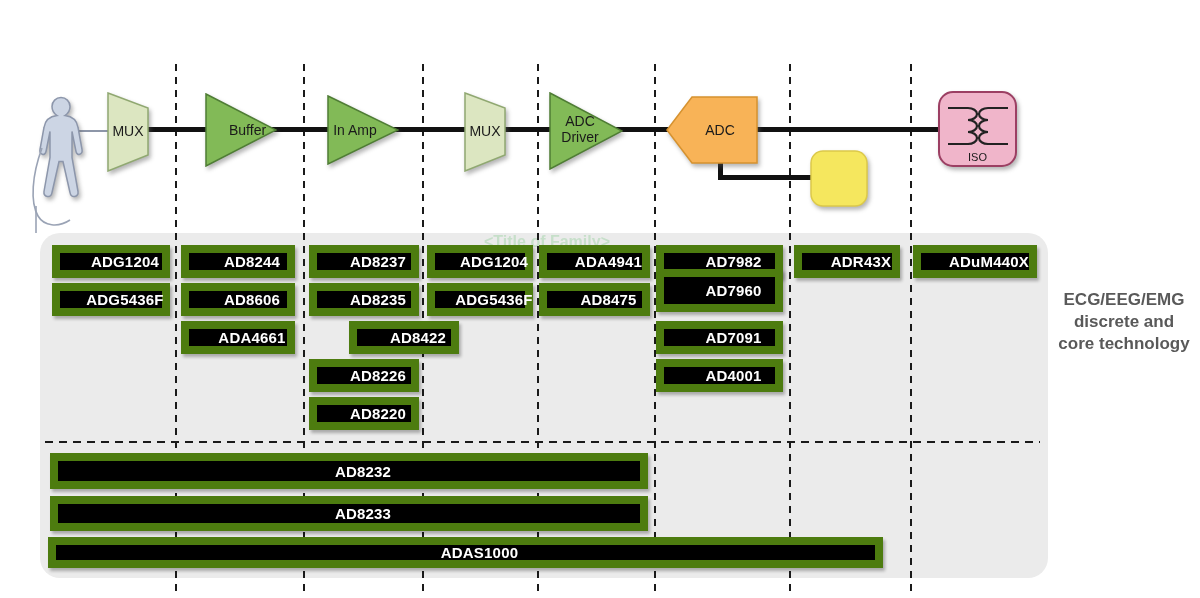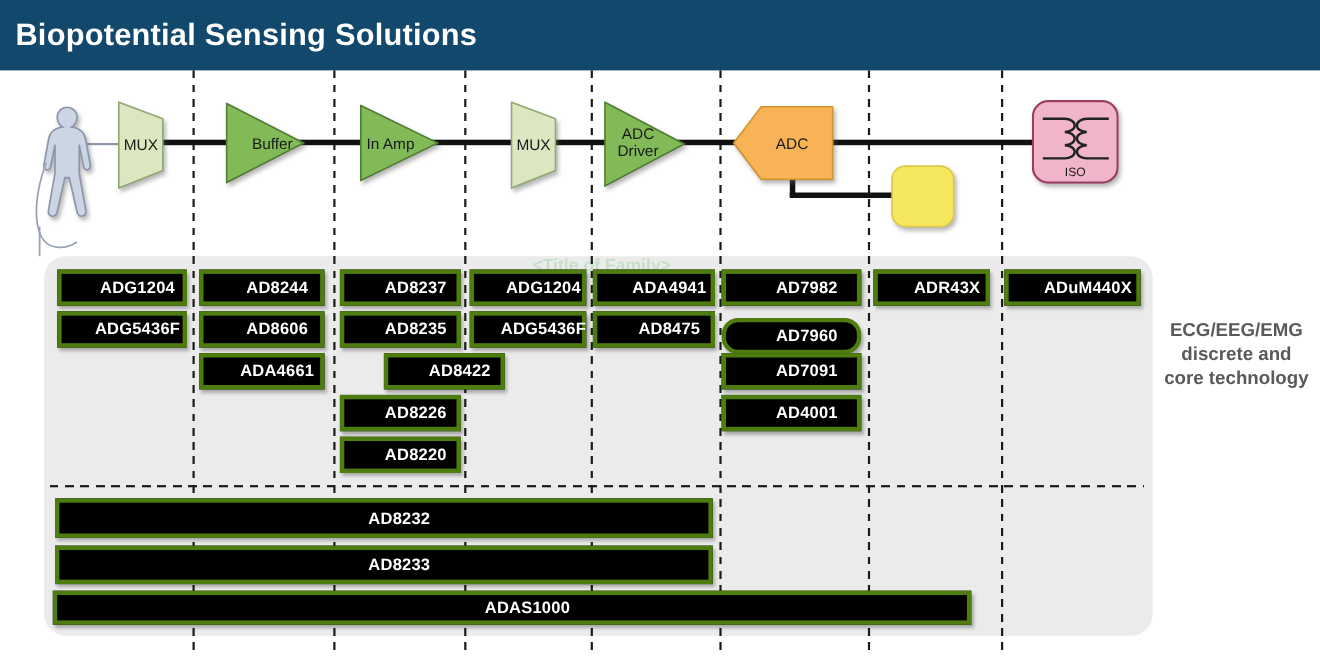--- a/index.html
+++ b/index.html
@@ -34,21 +34,21 @@
     background:repeating-linear-gradient(to bottom,#1a1a1a 0 7px,transparent 7px 13px);
   }
   
   .hsep {
     position:absolute; left:45px; top:441px; width:995px; height:2px; z-index:3;
     background:repeating-linear-gradient(to right,#1a1a1a 0 8px,transparent 8px 14px);
   }
   
   .chip {
     position:absolute; z-index:5; background:var(--chip-bg,#000);
-    color:var(--chip-text,#fff); border:4px solid #4d7c0f;
+    color:var(--chip-text,#fff); border:8px solid #4d7c0f;
     box-shadow:2px 3px 3px rgba(0,0,0,0.28);
     display:flex; align-items:center; justify-content:center;
     font-size:15px; font-weight:bold; letter-spacing:0.2px;padding-left:28px;
   }
   
   .wire { position:absolute; background:#111; z-index:4; }
   .lead { position:absolute; background:#8d96a8; z-index:4; }
   
   .shape-svg { position:absolute; z-index:6; filter:drop-shadow(2px 3px 2px rgba(90,90,90,0.45)); }
   .shape-label {
@@ -63,23 +63,20 @@
     color:var(--side-label,#595959); line-height:22px; white-space:pre-line;
   }
   .side-label.discrete { top:289px; }
   .side-label.integrated { top:487px; }
 </style>
 </head>
 <body>
 
 <div id="stage" style="--header-bg: #12486b; --amp-fill: #82ba57; --amp-stroke: #4f7d35; --mux-fill: #dce6c1; --mux-stroke: #90a871; --adc-fill: #f8b357; --adc-stroke: #d6922f; --aux-fill: #f5e75e; --aux-stroke: #dcc94a; --iso-fill: #f0b5ca; --iso-stroke: #9c3f63; --human-fill: #ccd5e4; --human-stroke: #8c96ab; --chip-bg: #000000; --chip-text: #ffffff; --panel-bg: #ebebeb; --side-label: #595959;">
 
-  <div class="header">
-    <h1>Biopotential Sensing Solutions</h1>
-  </div>
 
   <div class="panel"></div>
 
   <div class="watermark">&lt;Title of Family&gt;</div>
 
   <div>
       <div class="vsep" style="left: 175px;"></div>
       <div class="vsep" style="left: 303px;"></div>
       <div class="vsep" style="left: 422px;"></div>
       <div class="vsep" style="left: 537px;"></div>
@@ -159,21 +156,21 @@
       <div class="chip" style="left: 309px; top: 245px; width: 110px; height: 33px;">AD8237</div>
       <div class="chip" style="left: 309px; top: 283px; width: 110px; height: 33px;">AD8235</div>
       <div class="chip" style="left: 309px; top: 321px; width: 110px; height: 33px; margin-left: 40px;">AD8422</div>
       <div class="chip" style="left: 309px; top: 359px; width: 110px; height: 33px;">AD8226</div>
       <div class="chip" style="left: 309px; top: 397px; width: 110px; height: 33px;">AD8220</div>
       <div class="chip" style="left: 427px; top: 245px; width: 106px; height: 33px;">ADG1204</div>
       <div class="chip" style="left: 427px; top: 283px; width: 106px; height: 33px;">ADG5436F</div>
       <div class="chip" style="left: 539px; top: 245px; width: 111px; height: 33px;">ADA4941</div>
       <div class="chip" style="left: 539px; top: 283px; width: 111px; height: 33px;">AD8475</div>
       <div class="chip" style="left: 656px; top: 245px; width: 127px; height: 33px;">AD7982</div>
-      <div class="chip" style="left: 656px; top: 289px; width: 127px; height: 33px; border-radius: 15px;">AD7960</div>
+      <div class="chip" style="left: 656px; top: 269px; width: 127px; height: 43px;">AD7960</div>
       <div class="chip" style="left: 656px; top: 321px; width: 127px; height: 33px;">AD7091</div>
       <div class="chip" style="left: 656px; top: 359px; width: 127px; height: 33px;">AD4001</div>
       <div class="chip" style="left: 794px; top: 245px; width: 106px; height: 33px;">ADR43X</div>
       <div class="chip" style="left: 913px; top: 245px; width: 124px; height: 33px;">ADuM440X</div>
     </div>
   <div>
       <div class="chip" style="left: 50px; top: 453px; width: 598px; height: 36px;">AD8232</div>
       <div class="chip" style="left: 50px; top: 496px; width: 598px; height: 35px;">AD8233</div>
       <div class="chip" style="left: 48px; top: 537px; width: 835px; height: 31px;">ADAS1000</div>
     </div>

